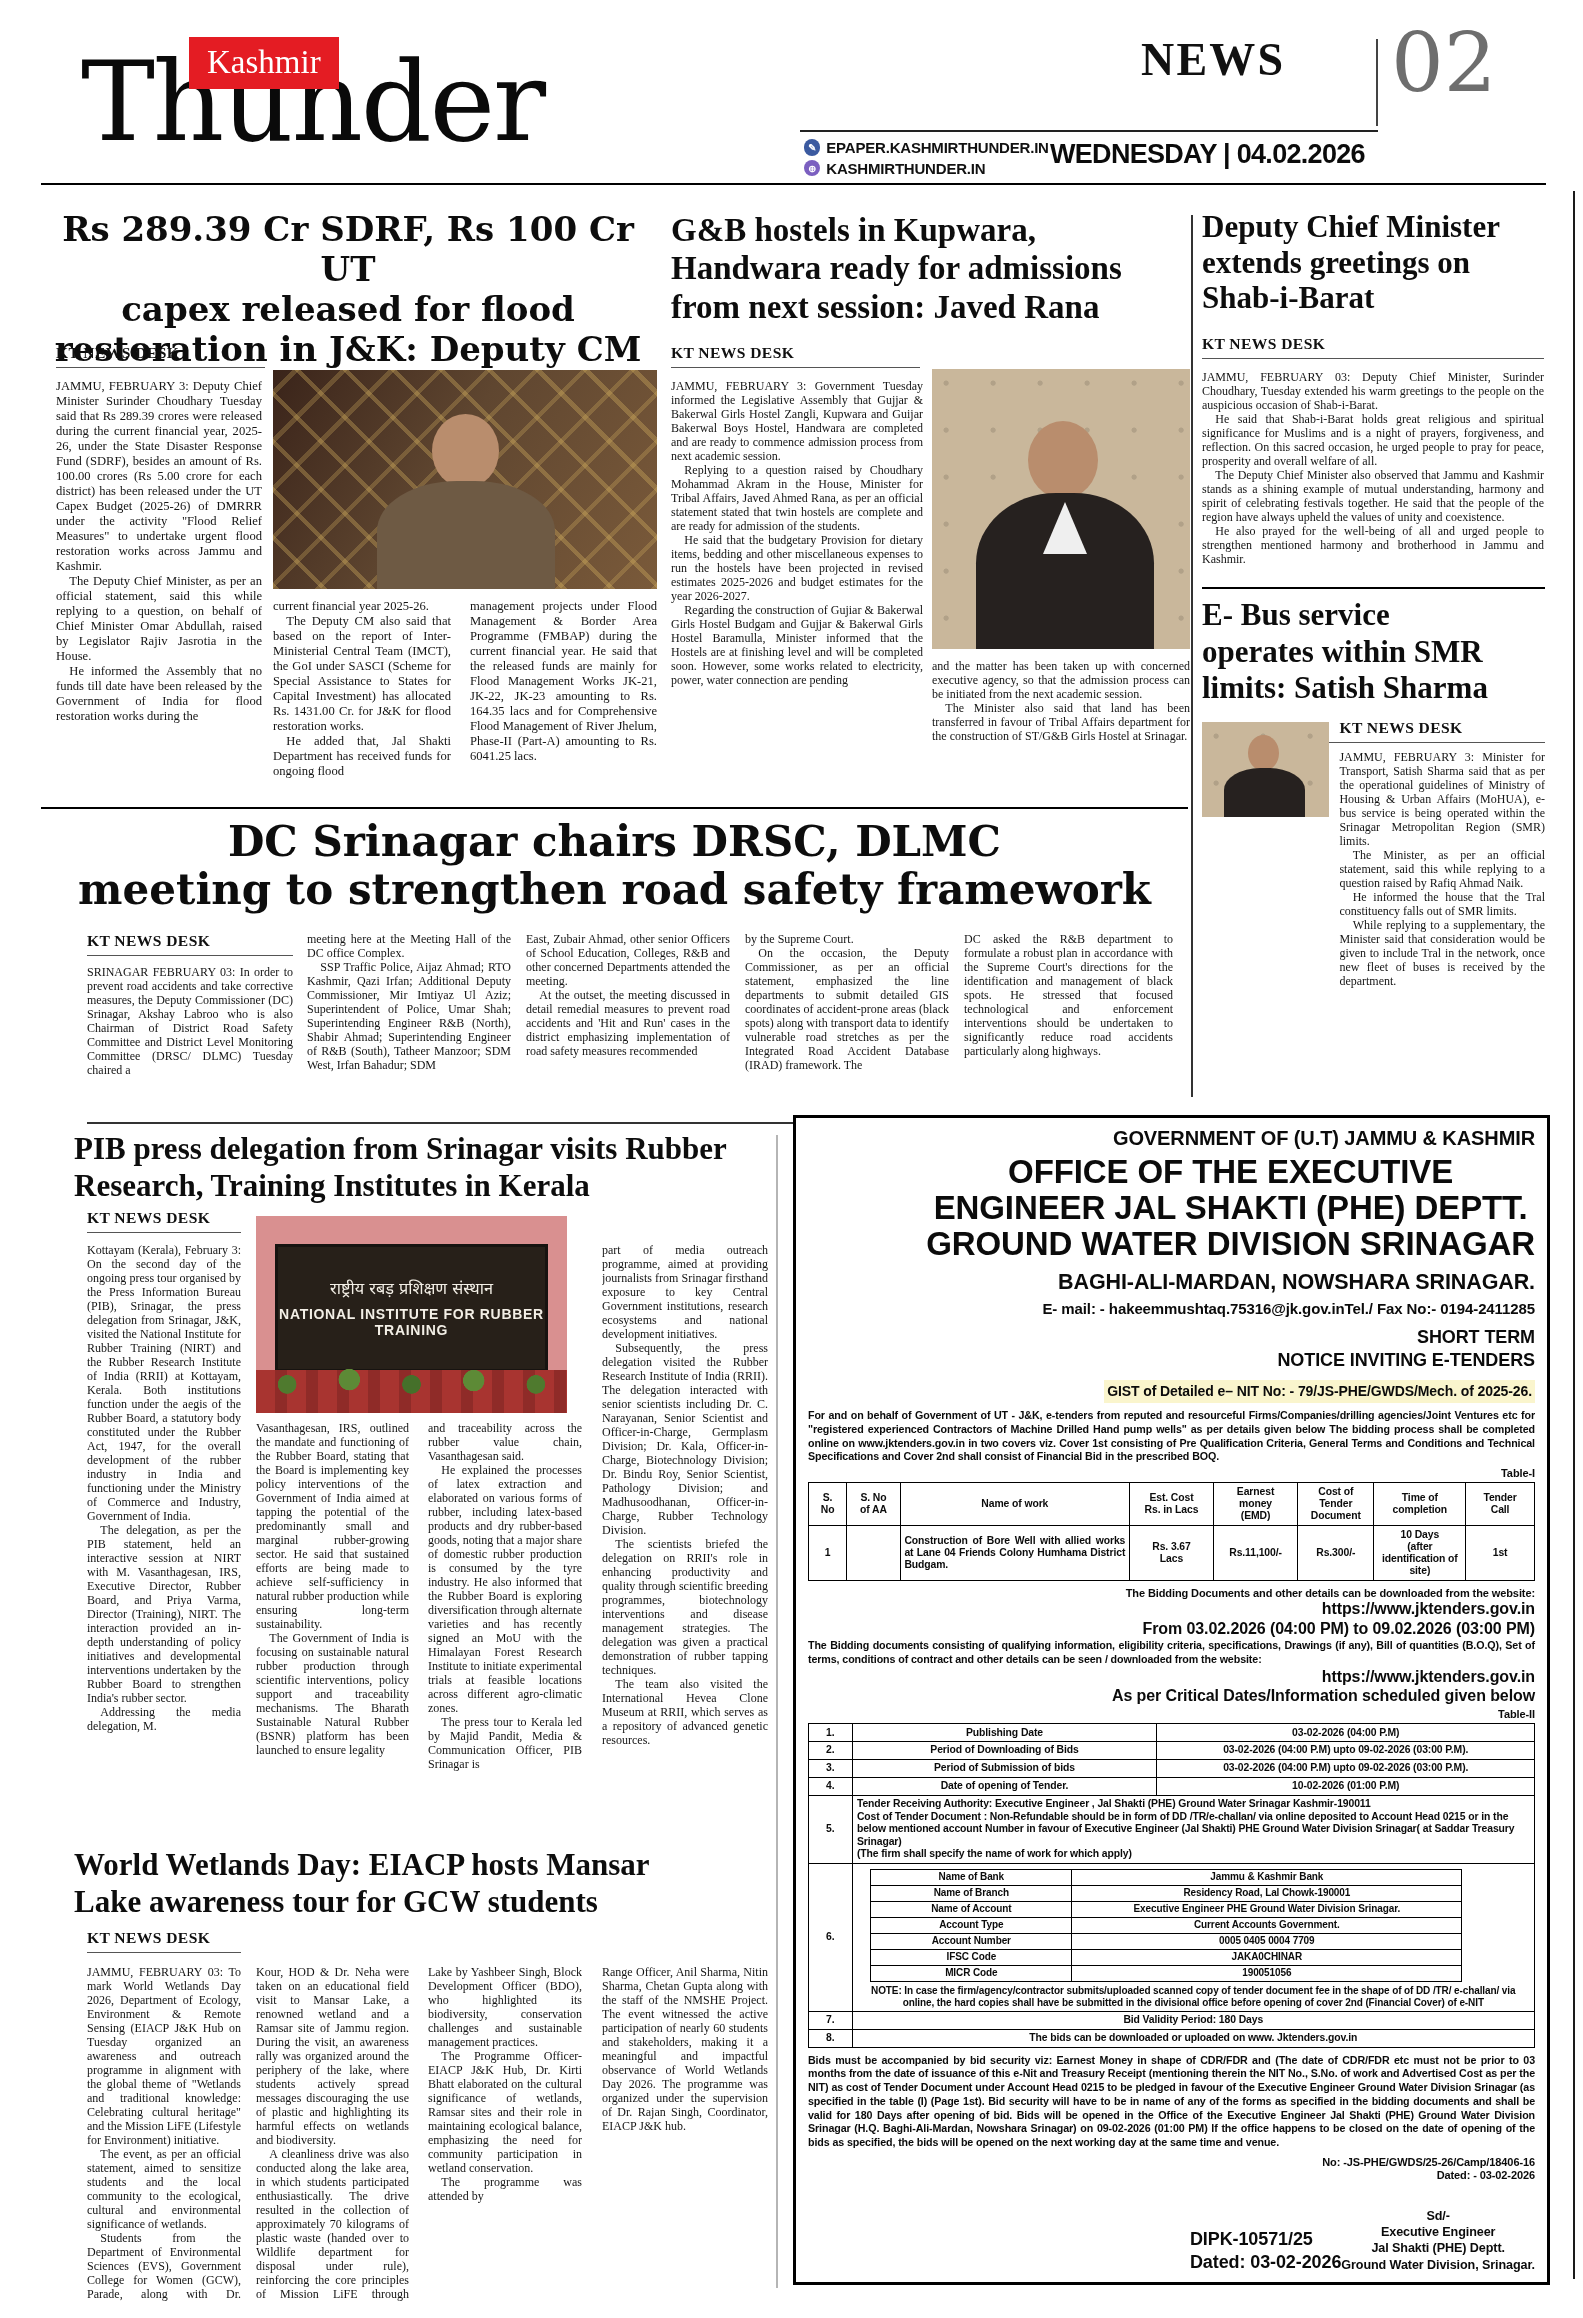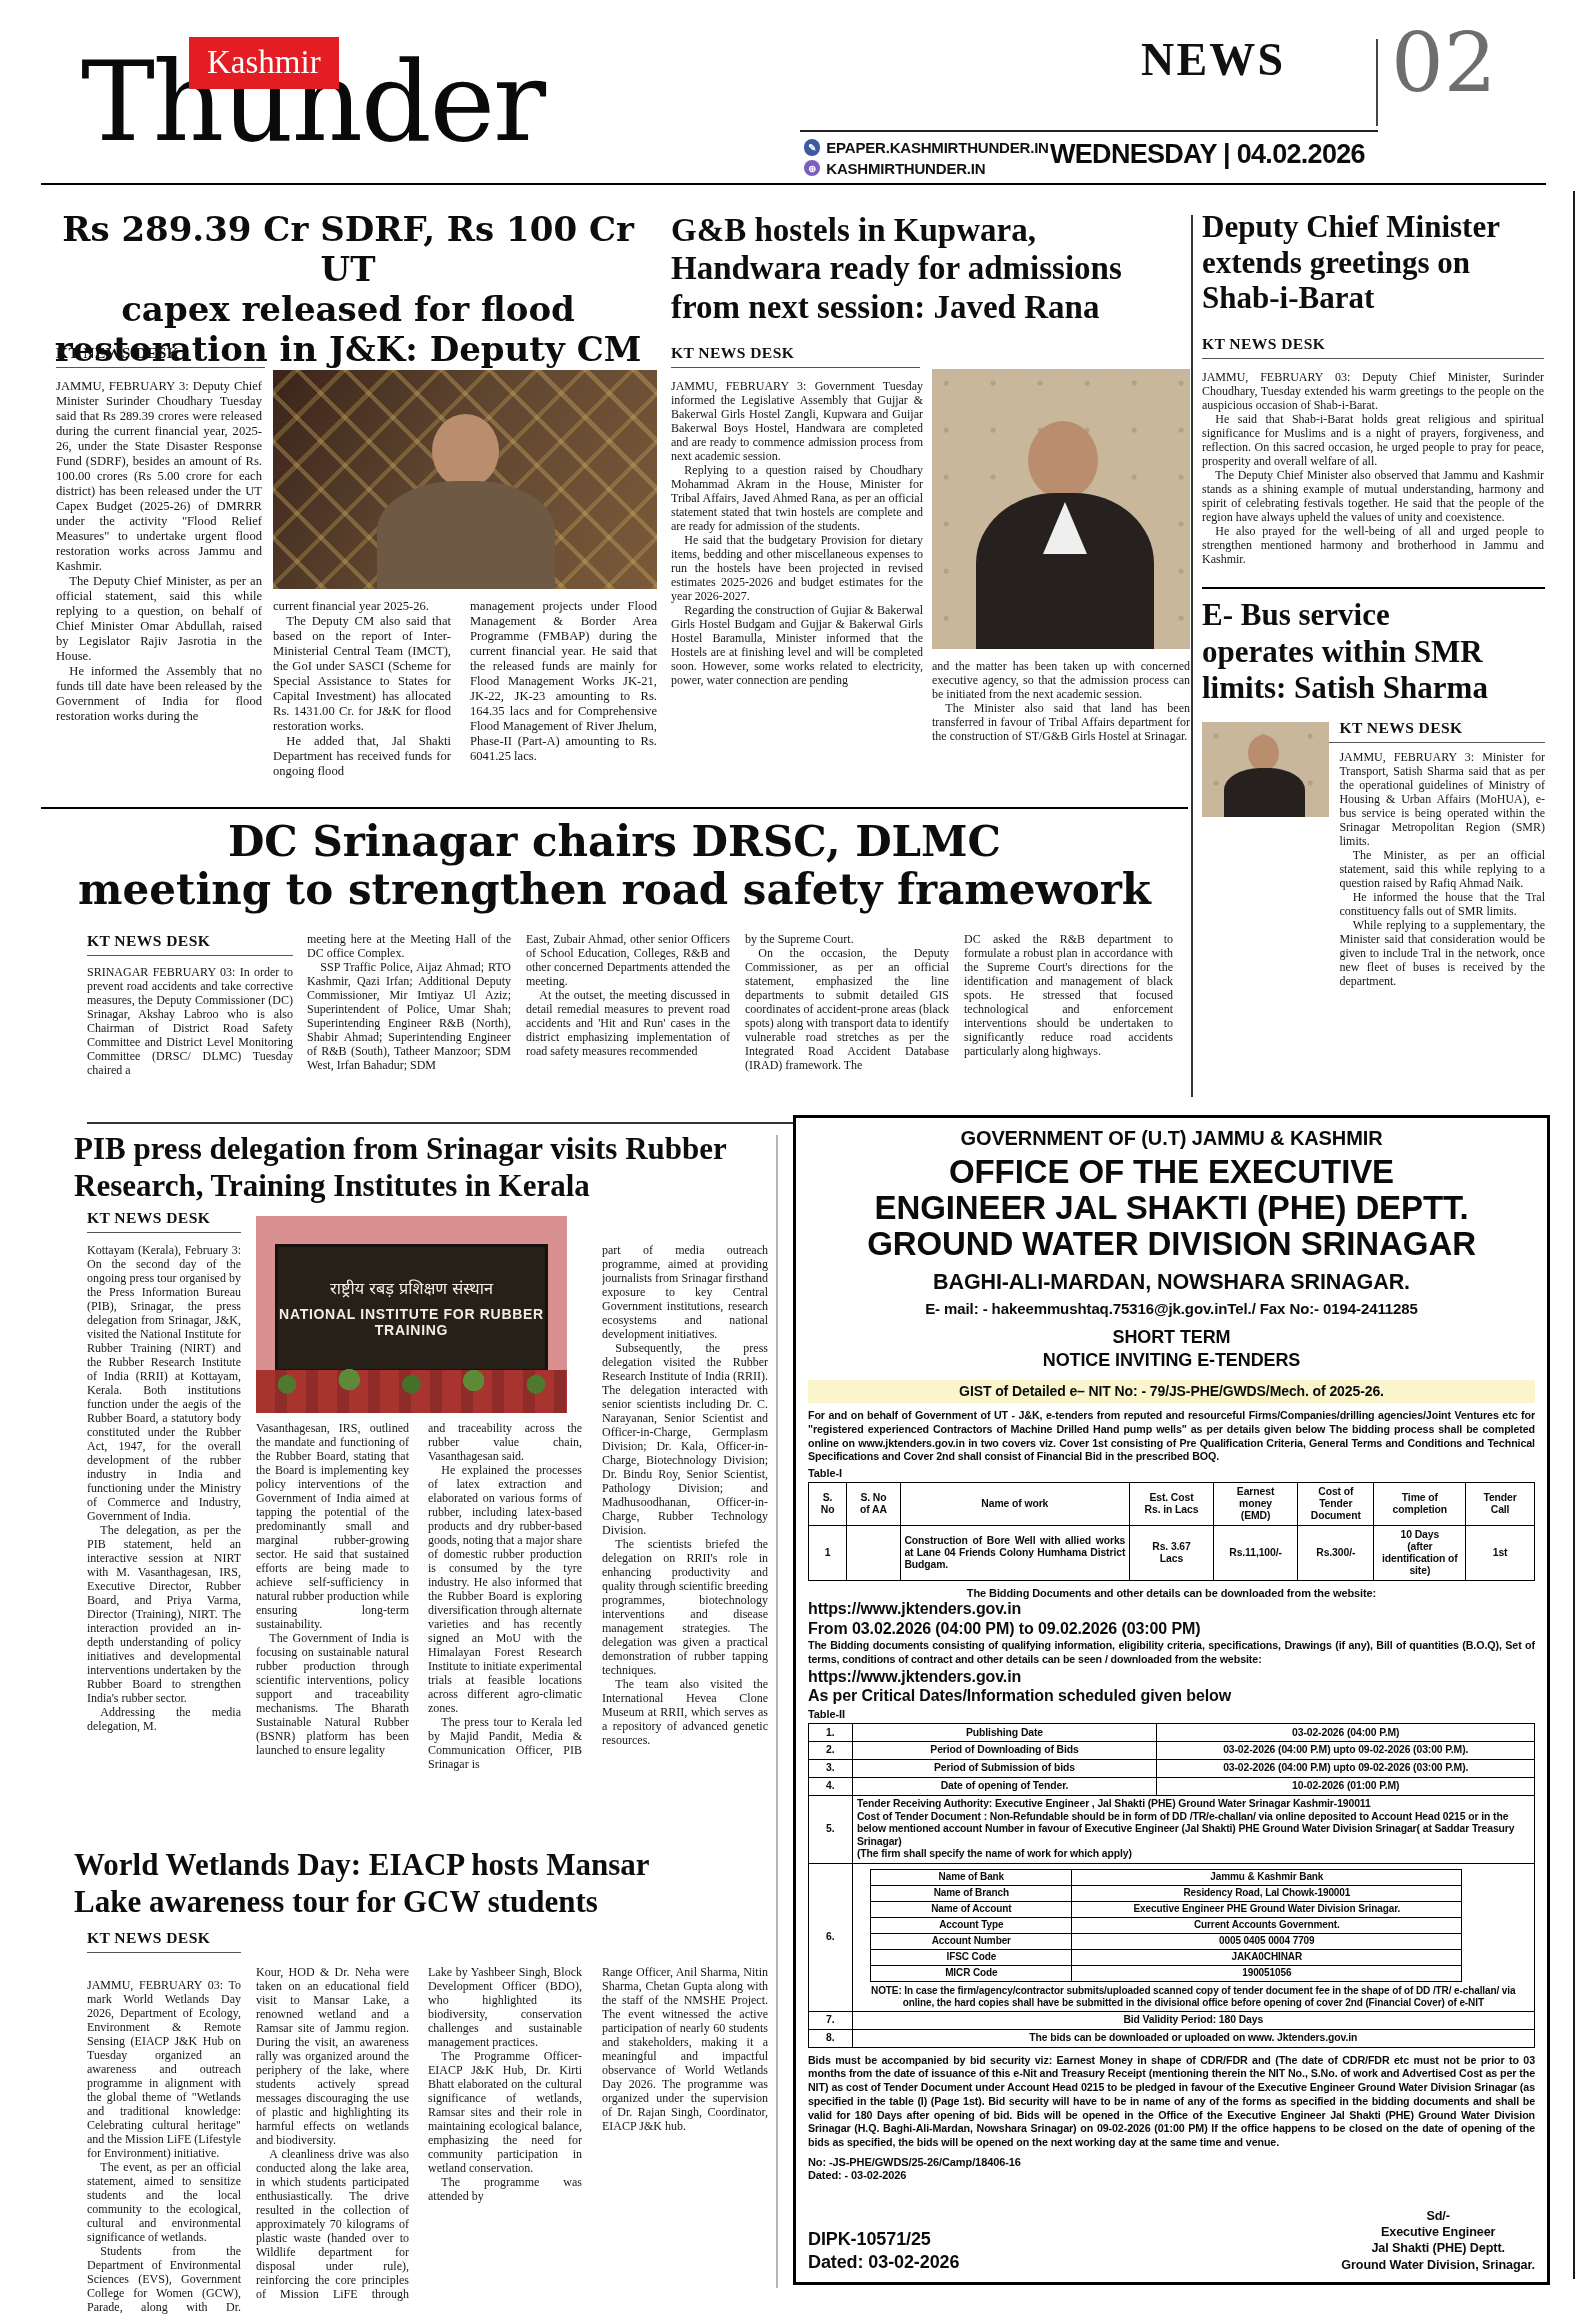--- a/index.html
+++ b/index.html
@@ -32,21 +32,21 @@
   .head-sil{position:absolute;border-radius:50%;background:#b98d6d;}
   .torso-sil{position:absolute;border-radius:45% 45% 0 0;background:#26211f;}
   .shirt-sil{position:absolute;background:#efefef;clip-path:polygon(50% 0,100% 100%,0 100%);}
   .ph-pib{background:#d99090;}
   .pib-board{position:absolute;left:6%;right:6%;top:14%;height:62%;background:#272019;color:#f3efe6;display:flex;flex-direction:column;align-items:center;justify-content:center;gap:7.4px;text-align:center;border:3px solid #171310;}
   .pib-board .hn{font-size:16.3px;font-family:"DejaVu Sans",sans-serif;}
   .pib-board .en{font-size:14px;font-weight:bold;font-family:"Liberation Sans",sans-serif;letter-spacing:0.7px;}
   .pib-plants{position:absolute;left:0;right:0;bottom:0;height:22%;background:repeating-linear-gradient(90deg,#a83430 0 19px,#8f2b28 19px 31px);}
   .pib-plants:before{content:"";position:absolute;inset:-55% 0 45% 0;background:radial-gradient(circle at 10% 80%,#4f7a2e 9px,transparent 9.6px),radial-gradient(circle at 30% 70%,#5d8a36 10.4px,transparent 11px),radial-gradient(circle at 50% 80%,#45702a 9px,transparent 9.6px),radial-gradient(circle at 70% 72%,#5d8a36 10.4px,transparent 11px),radial-gradient(circle at 90% 80%,#4f7a2e 9px,transparent 9.6px);background-size:100% 100%;}
   
-  .tender{position:absolute;left:793px;top:1115px;width:757px;height:1170px;border:3px solid #000;background:#fff;box-sizing:border-box;padding:9px 12px;display:flex;flex-direction:column;font-family:"Liberation Sans",sans-serif;font-weight:bold;color:#0b0b0b;letter-spacing:-0.1px;overflow:hidden;}
+  .tender{position:absolute;left:793px;top:1115px;width:757px;height:1170px;border:3px solid #000;background:#fff;box-sizing:border-box;padding:9px 12px;display:flex;flex-direction:column;font-family:"Liberation Sans",sans-serif;font-weight:bold;color:#0b0b0b;letter-spacing:-0.1px;overflow:hidden;align-items:flex-end;}
   .t-center{text-align:center;}
   .t-gov{font-size:20px;}
   .t-title{font-size:33px;line-height:1.09;margin-top:4.4px;white-space:pre-line;}
   .t-addr{font-size:21.5px;margin-top:7.4px;}
   .t-mail{font-size:15px;margin-top:5.2px;}
   .t-short{font-size:18px;margin-top:10.4px;}
   .t-nit{font-size:18px;margin-top:1.5px;}
   .t-gist{font-size:14px;margin-top:9px;background:#faf5cd;padding:3.7px 3px;}
   .t-para{font-size:10.7px;line-height:1.28;text-align:justify;margin-top:6px;}
   .t-label{font-size:11px;margin-top:3px;}
@@ -233,21 +233,21 @@
       <p>Subsequently, the press delegation visited the Rubber Research Institute of India (RRII). The delegation interacted with senior scientists including Dr. C. Narayanan, Senior Scientist and Officer-in-Charge, Germplasm Division; Dr. Kala, Officer-in-Charge, Biotechnology Division; Dr. Bindu Roy, Senior Scientist, Pathology Division; and Madhusoodhanan, Officer-in-Charge, Rubber Technology Division.</p>
       <p>The scientists briefed the delegation on RRII's role in enhancing productivity and quality through scientific breeding programmes, biotechnology interventions and disease management strategies. The delegation was given a practical demonstration of rubber tapping techniques.</p>
       <p>The team also visited the International Hevea Clone Museum at RRII, which serves as a repository of advanced genetic resources.</p>
     </div>
 
   <div class="abs" style="left:776px;top:1135px;width:1.5px;height:1153px;background:#b5b5b5;"></div>
 
   <div class="hl-serif abs" style="left:74px;top:1846px;width:670px;font-size:31px;line-height:1.2;">World Wetlands Day: EIACP hosts Mansar
 Lake awareness tour for GCW students</div>
   <div class="byline abs" style="left:87px;top:1929px;width:154px;">KT NEWS DESK</div>
-  <div class="colbody small paras abs" style="left:87px;top:1965px;width:154px;height:338px;margin-top:13px;">
+  <div class="colbody small paras abs" style="left:87px;top:1965px;width:154px;height:338px;">
       <p>JAMMU, FEBRUARY 03: To mark World Wetlands Day 2026, Department of Ecology, Environment &amp; Remote Sensing (EIACP J&amp;K Hub on Tuesday organized an awareness and outreach programme in alignment with the global theme of "Wetlands and traditional knowledge: Celebrating cultural heritage" and the Mission LiFE (Lifestyle for Environment) initiative.</p>
       <p>The event, as per an official statement, aimed to sensitize students and the local community to the ecological, cultural and environmental significance of wetlands.</p>
       <p>Students from the Department of Environmental Sciences (EVS), Government College for Women (GCW), Parade, along with Dr. Harmanmeet</p>
     </div>
   <div class="colbody small paras abs" style="left:256px;top:1965px;width:153px;height:338px;">
       <p>Kour, HOD &amp; Dr. Neha were taken on an educational field visit to Mansar Lake, a renowned wetland and a Ramsar site of Jammu region. During the visit, an awareness rally was organized around the periphery of the lake, where students actively spread messages discouraging the use of plastic and highlighting its harmful effects on wetlands and biodiversity.</p>
       <p>A cleanliness drive was also conducted along the lake area, in which students participated enthusiastically. The drive resulted in the collection of approximately 70 kilograms of plastic waste (handed over to Wildlife department for disposal under rule), reinforcing the core principles of Mission LiFE through collective action and responsible behavior.</p>
     </div>
   <div class="colbody small paras abs" style="left:428px;top:1965px;width:154px;height:338px;">
       <p>Lake by Yashbeer Singh, Block Development Officer (BDO), who highlighted its biodiversity, conservation challenges and sustainable management practices.</p>

